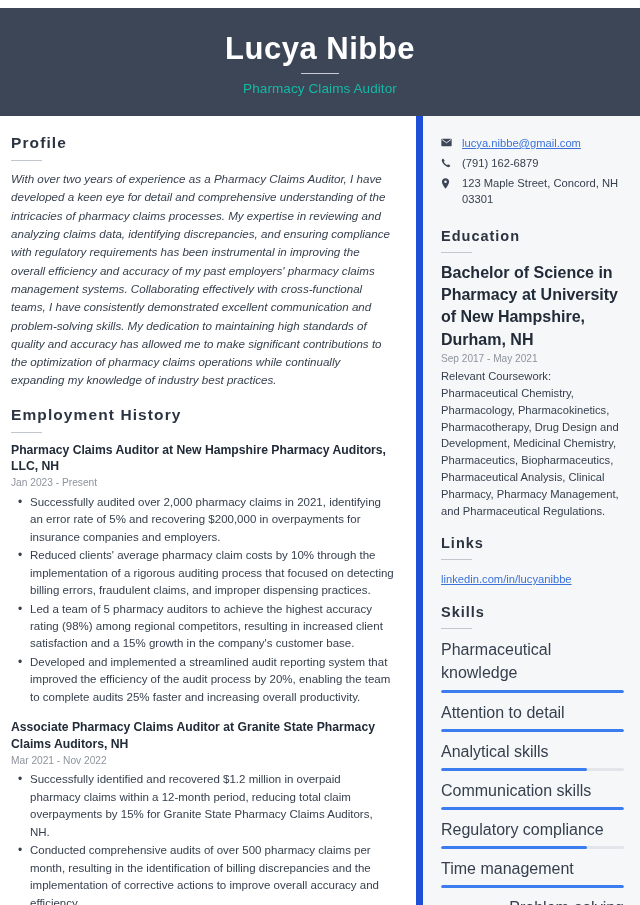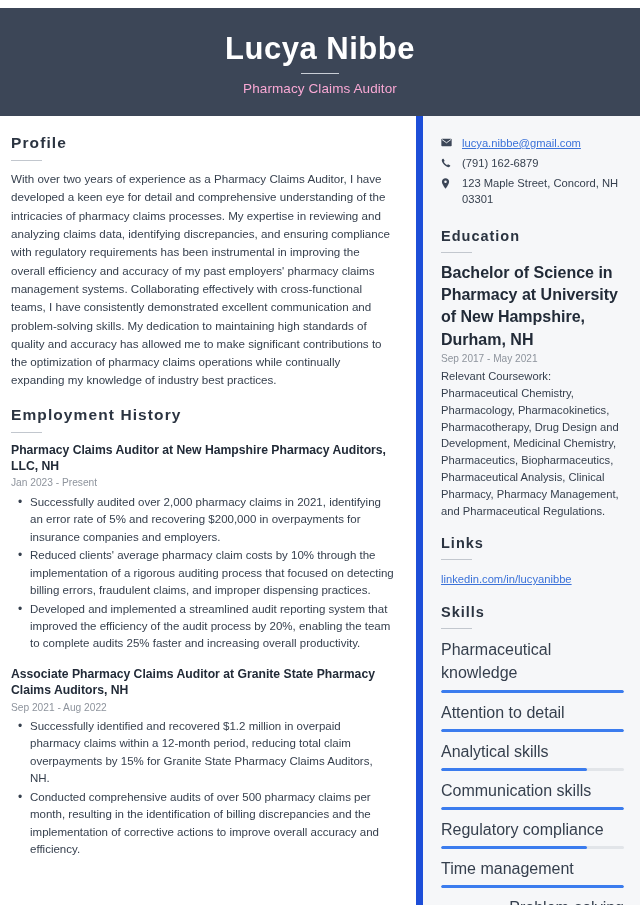--- a/index.html
+++ b/index.html
@@ -45,21 +45,21 @@
     line-height: 1.12;
     text-align: center;
   }
   .header-rule {
     width: 38px;
     height: 1px;
     background: #c9ced6;
     margin: 7px 0 7px;
   }
   .header-title {
-    color: #f9a8d4;
+    color: #14b8a6;
     font-size: 13.5px;
     font-weight: normal;
     text-align: center;
     letter-spacing: 0.1px;
   }
 
   
   .body {
     display: flex;
     flex: 1 1 auto;
@@ -106,20 +106,21 @@
     margin: 8px 0 9px;
   }
 
   
   .para {
     font-size: 11.6px;
     line-height: 1.58;
     color: #353f4d;
     margin: 0;
     text-align: left;
+    font-style: italic;
   }
 
   
   .job { margin-bottom: 13px; }
   .job:last-child { margin-bottom: 0; }
   .job-title {
     font-size: 12.2px;
     font-weight: bold;
     color: #222b38;
     line-height: 1.34;
@@ -255,27 +256,28 @@
       <div class="sec">
         <div class="sec-h">Employment History</div>
         <div class="sec-rule"></div>
 
         <div class="job">
           <div class="job-title">Pharmacy Claims Auditor at New Hampshire Pharmacy Auditors, LLC, NH</div>
           <div class="job-date">Jan 2023 - Present</div>
           <ul class="bullets">
             <li>Successfully audited over 2,000 pharmacy claims in 2021, identifying an error rate of 5% and recovering $200,000 in overpayments for insurance companies and employers.</li>
             <li>Reduced clients' average pharmacy claim costs by 10% through the implementation of a rigorous auditing process that focused on detecting billing errors, fraudulent claims, and improper dispensing practices.</li>
+            <li>Led a team of 5 pharmacy auditors to achieve the highest accuracy rating (98%) among regional competitors, resulting in increased client satisfaction and a 15% growth in the company's customer base.</li>
             <li>Developed and implemented a streamlined audit reporting system that improved the efficiency of the audit process by 20%, enabling the team to complete audits 25% faster and increasing overall productivity.</li>
           </ul>
         </div>
 
         <div class="job">
           <div class="job-title">Associate Pharmacy Claims Auditor at Granite State Pharmacy Claims Auditors, NH</div>
-          <div class="job-date">Sep 2021 - Aug 2022</div>
+          <div class="job-date">Mar 2021 - Nov 2022</div>
           <ul class="bullets">
             <li>Successfully identified and recovered $1.2 million in overpaid pharmacy claims within a 12-month period, reducing total claim overpayments by 15% for Granite State Pharmacy Claims Auditors, NH.</li>
             <li>Conducted comprehensive audits of over 500 pharmacy claims per month, resulting in the identification of billing discrepancies and the implementation of corrective actions to improve overall accuracy and efficiency.</li>
 
           </ul>
         </div>
       </div>
 
     </div>
 

